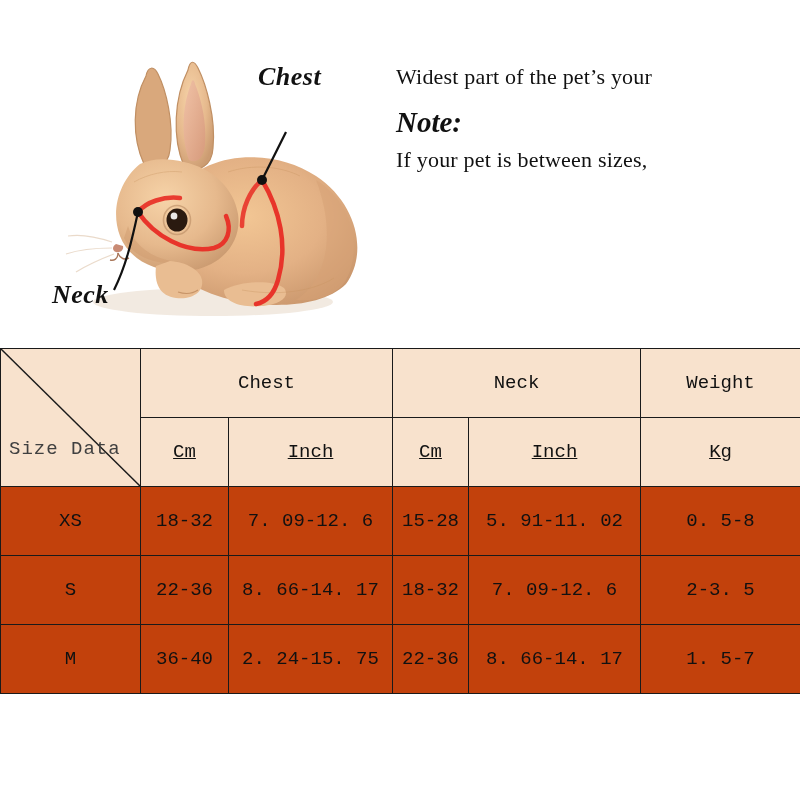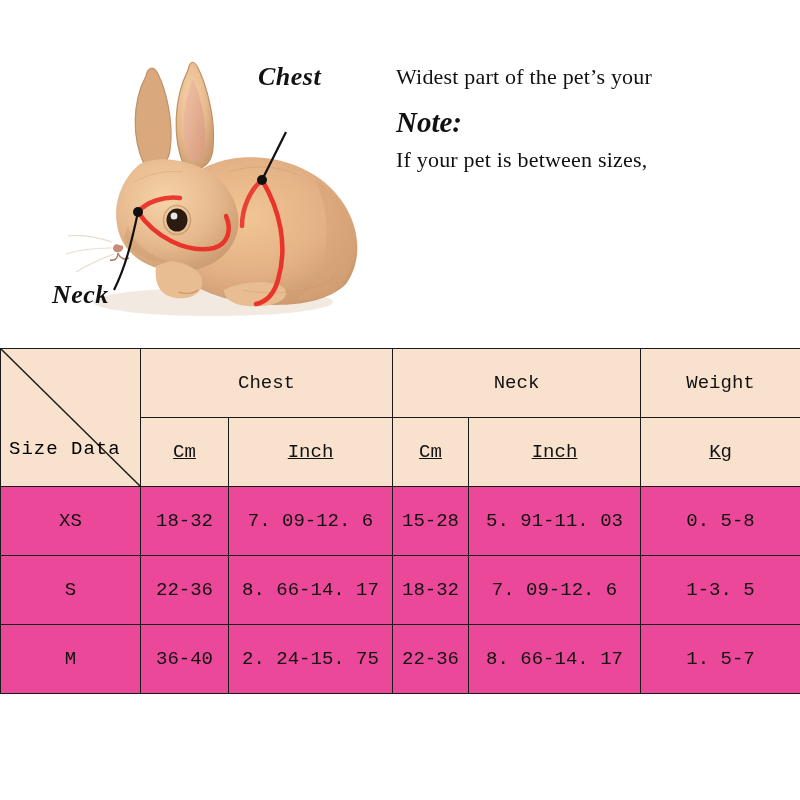--- a/index.html
+++ b/index.html
@@ -103,40 +103,40 @@
     vertical-align: middle;
     font-size: 19px;
     color: #111;
     padding: 0;
     height: 68px;
   }
   .hdr {
     background: #f8e2cd;
   }
   .row-cell {
-    background: #ec4899;
+    background: #c2410c;
   }
   
   .corner {
     position: relative;
     background: #f8e2cd;
     height: 170px;
   }
   .corner .diag {
     position: absolute;
     left: 0; top: 0; right: 0; bottom: 0;
   }
   .corner .diag svg { display: block; width: 100%; height: 100%; }
   .corner .corner-label {
     position: absolute;
     left: 8px;
     bottom: 26px;
     font-family: "Liberation Mono", monospace;
     font-size: 19px;
-    color: #000000;
+    color: #404040;
     letter-spacing: 1px;
   }
   .grp-head { height: 88px; font-size: 20px; }
   .unit-head { height: 82px; text-decoration: underline; }
   .data-row td { height: 74px; }
 </style>
 </head>
 <body>
 
 <div class="page">
@@ -255,31 +255,31 @@
           <td class="hdr unit-head">Cm</td>
           <td class="hdr unit-head">Inch</td>
           <td class="hdr unit-head">Kg</td>
         </tr>
 
         <tr class="data-row">
           <td class="row-cell">XS</td>
           <td class="row-cell">18-32</td>
           <td class="row-cell">7. 09-12. 6</td>
           <td class="row-cell">15-28</td>
-          <td class="row-cell">5. 91-11. 03</td>
+          <td class="row-cell">5. 91-11. 02</td>
           <td class="row-cell">0. 5-8</td>
         </tr>
 
         <tr class="data-row">
           <td class="row-cell">S</td>
           <td class="row-cell">22-36</td>
           <td class="row-cell">8. 66-14. 17</td>
           <td class="row-cell">18-32</td>
           <td class="row-cell">7. 09-12. 6</td>
-          <td class="row-cell">1-3. 5</td>
+          <td class="row-cell">2-3. 5</td>
         </tr>
 
         <tr class="data-row">
           <td class="row-cell">M</td>
           <td class="row-cell">36-40</td>
           <td class="row-cell">2. 24-15. 75</td>
           <td class="row-cell">22-36</td>
           <td class="row-cell">8. 66-14. 17</td>
           <td class="row-cell">1. 5-7</td>
         </tr>

